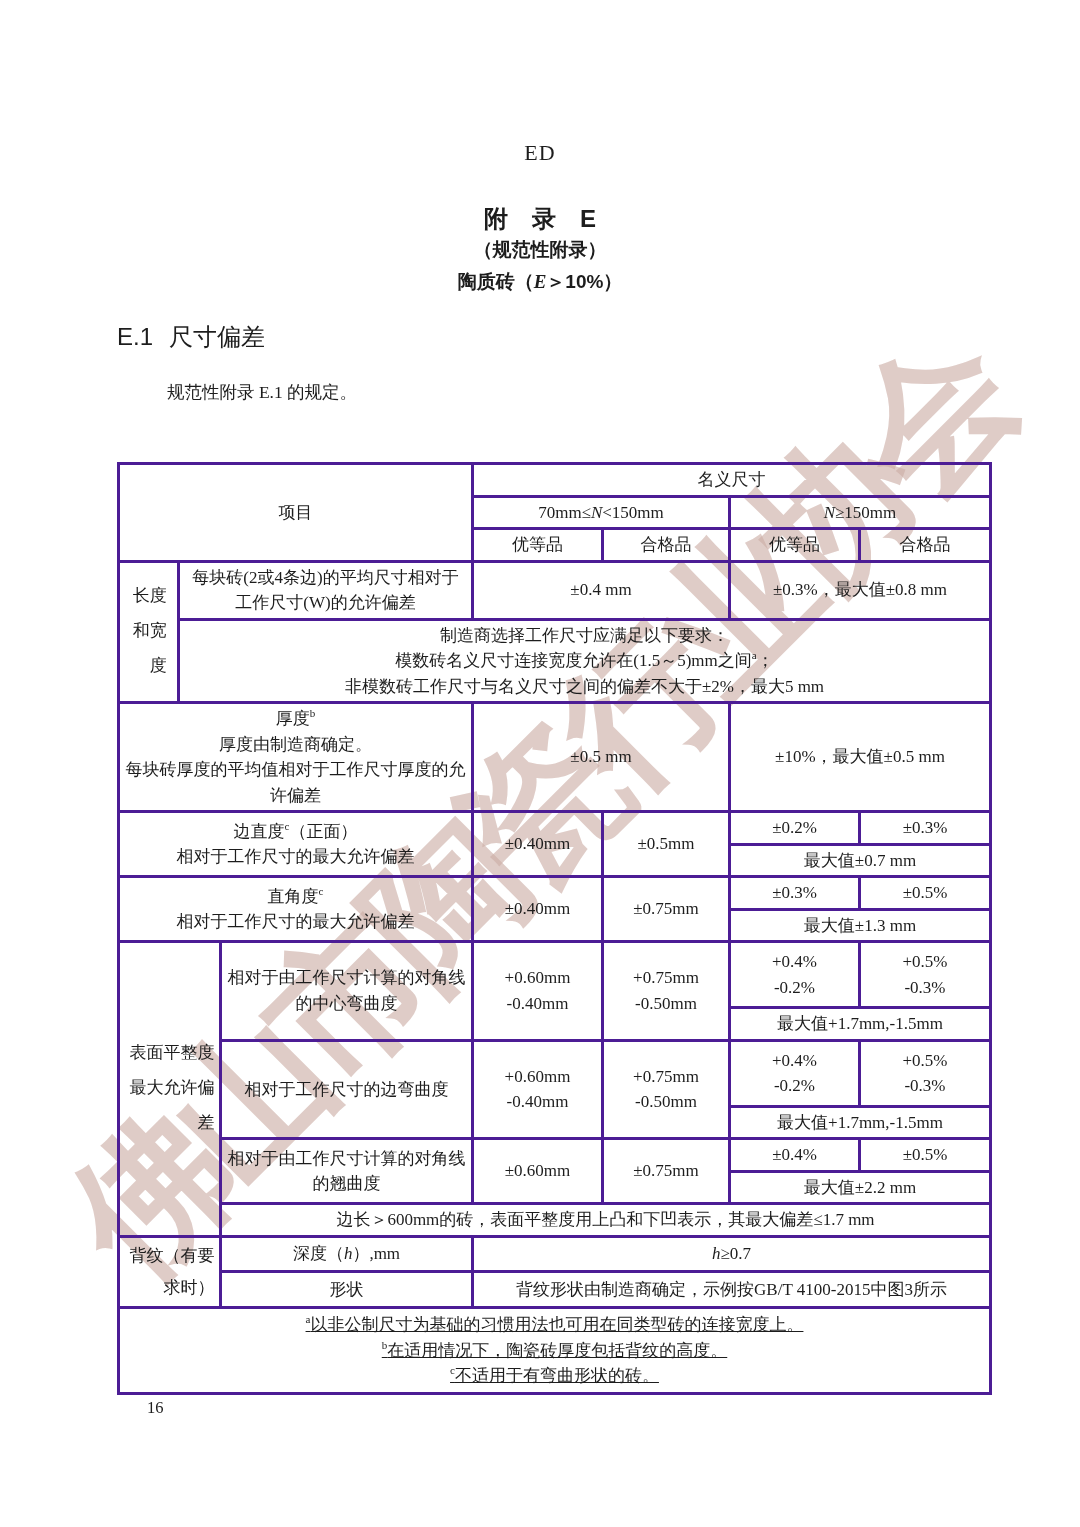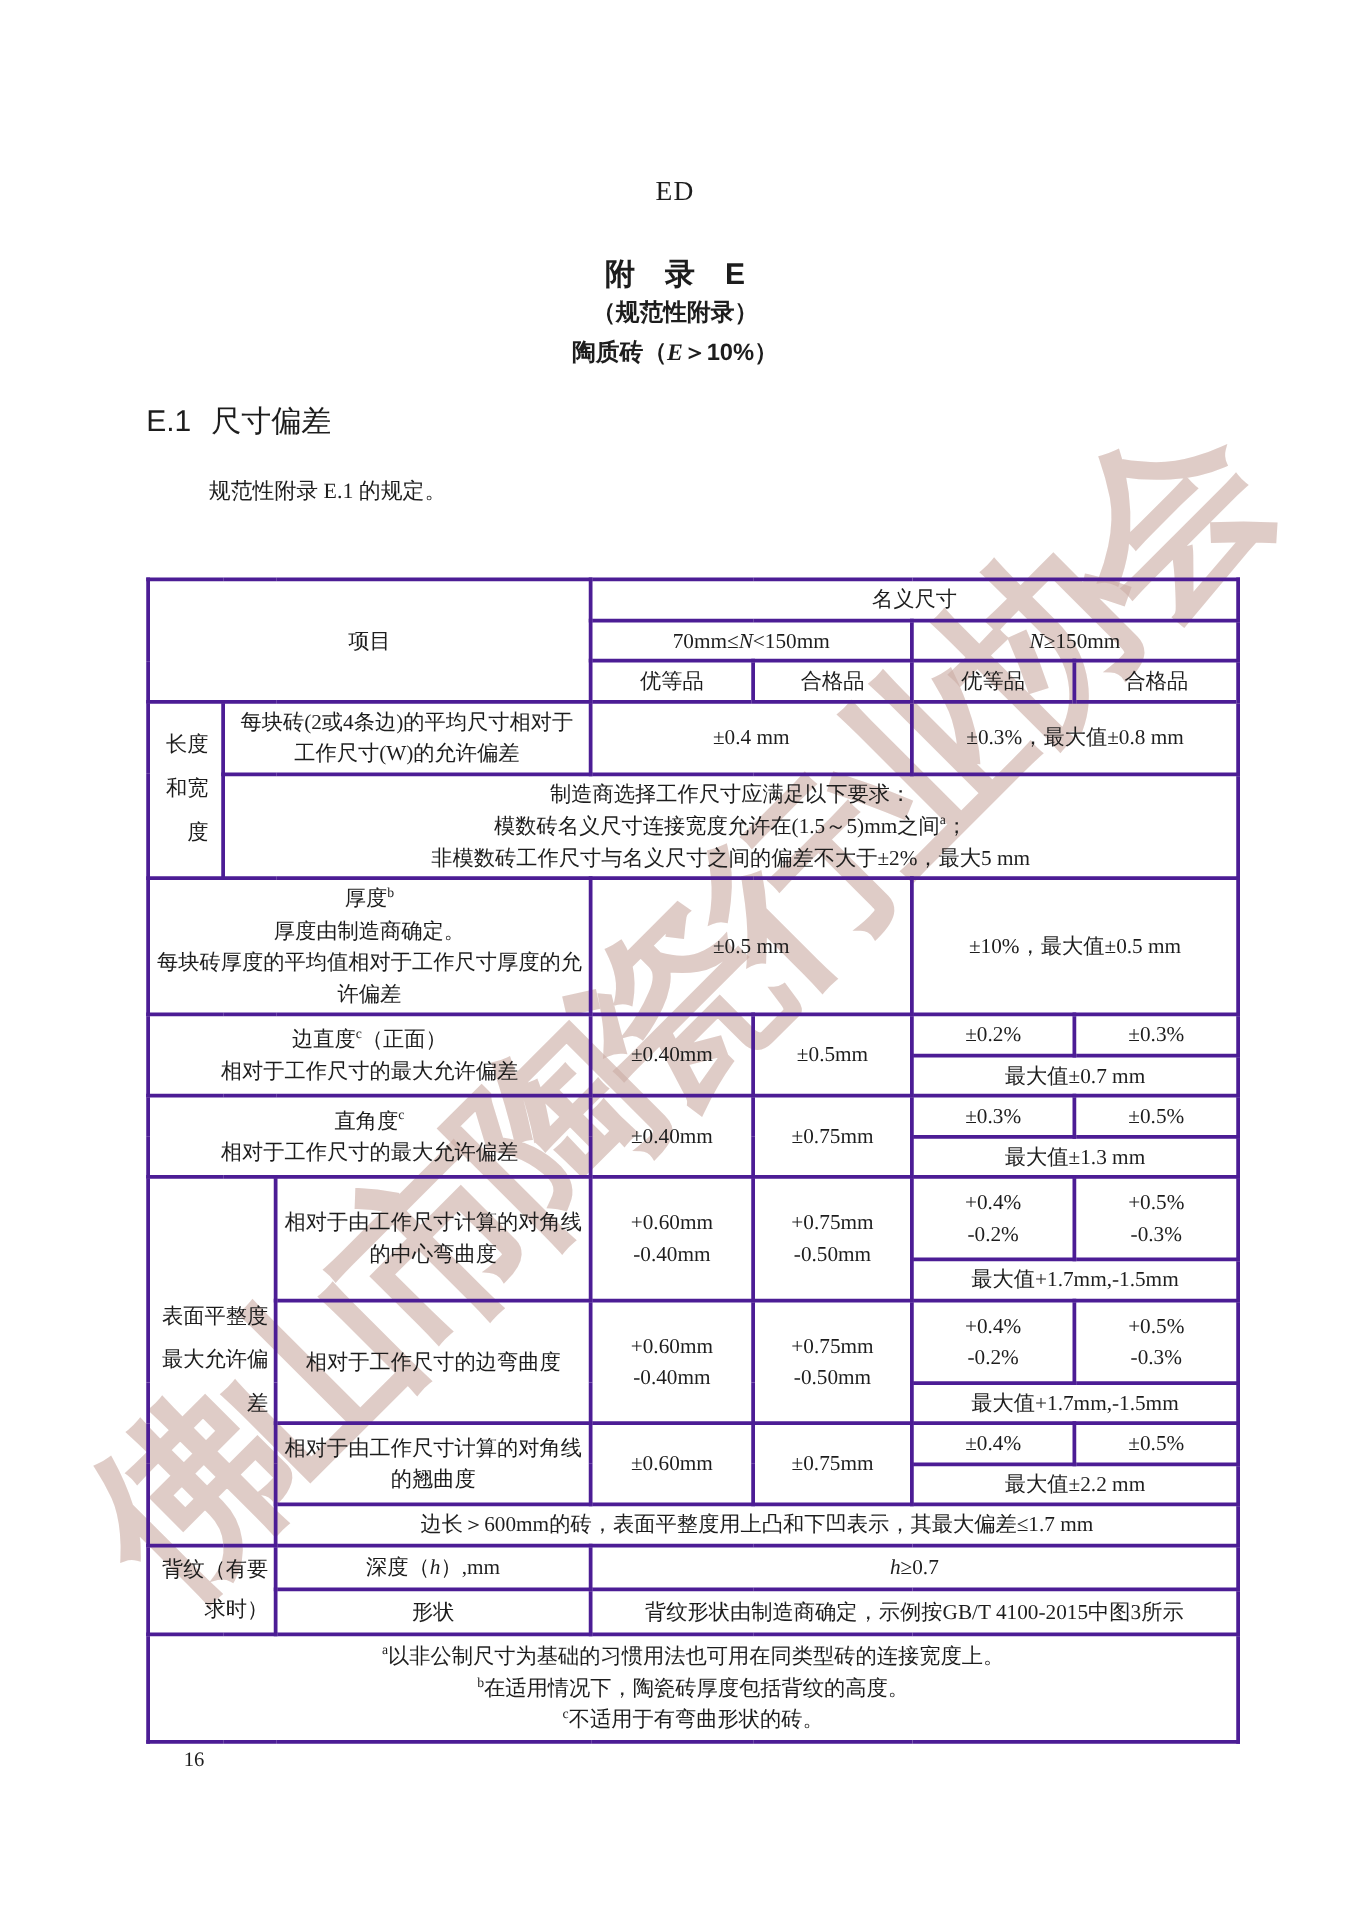--- a/index.html
+++ b/index.html
@@ -56,21 +56,21 @@
   }
   td.desc  { text-align:left; padding-left:9px; padding-right:6px; }
   td.vlabel{ padding:0; }
   .wrapbox { display:inline-block; text-align:right; line-height:2.05; }
   .w2 { width:2.15em; }
   .w5 { width:5.3em; }
   tr.hdr-last td { border-bottom:2px solid #111; }
   td.loose { line-height:1.72; }
   td.stack { line-height:1.85; }
   td.note-cell { text-align:left; padding-left:9px; }
-  td.foot-cell { text-align:left; vertical-align:middle; padding:8px 8px 8px 26px; line-height:2.05; }
+  td.foot-cell { text-align:left; vertical-align:middle; padding:8px 8px 8px 26px; line-height:2.05;text-decoration:underline; }
   sup { font-size:11px; line-height:0; }
   .var { font-style:italic; font-family:"Liberation Serif", serif; }
   .pageno { position:absolute; top:1398px; left:147px; font-size:16.5px; }
 </style>
 </head>
 <body>
 
 <div class="page">
 
   <div class="watermark" style="color: rgba(203, 172, 164, 0.62);">佛山市陶瓷行业协会</div>

